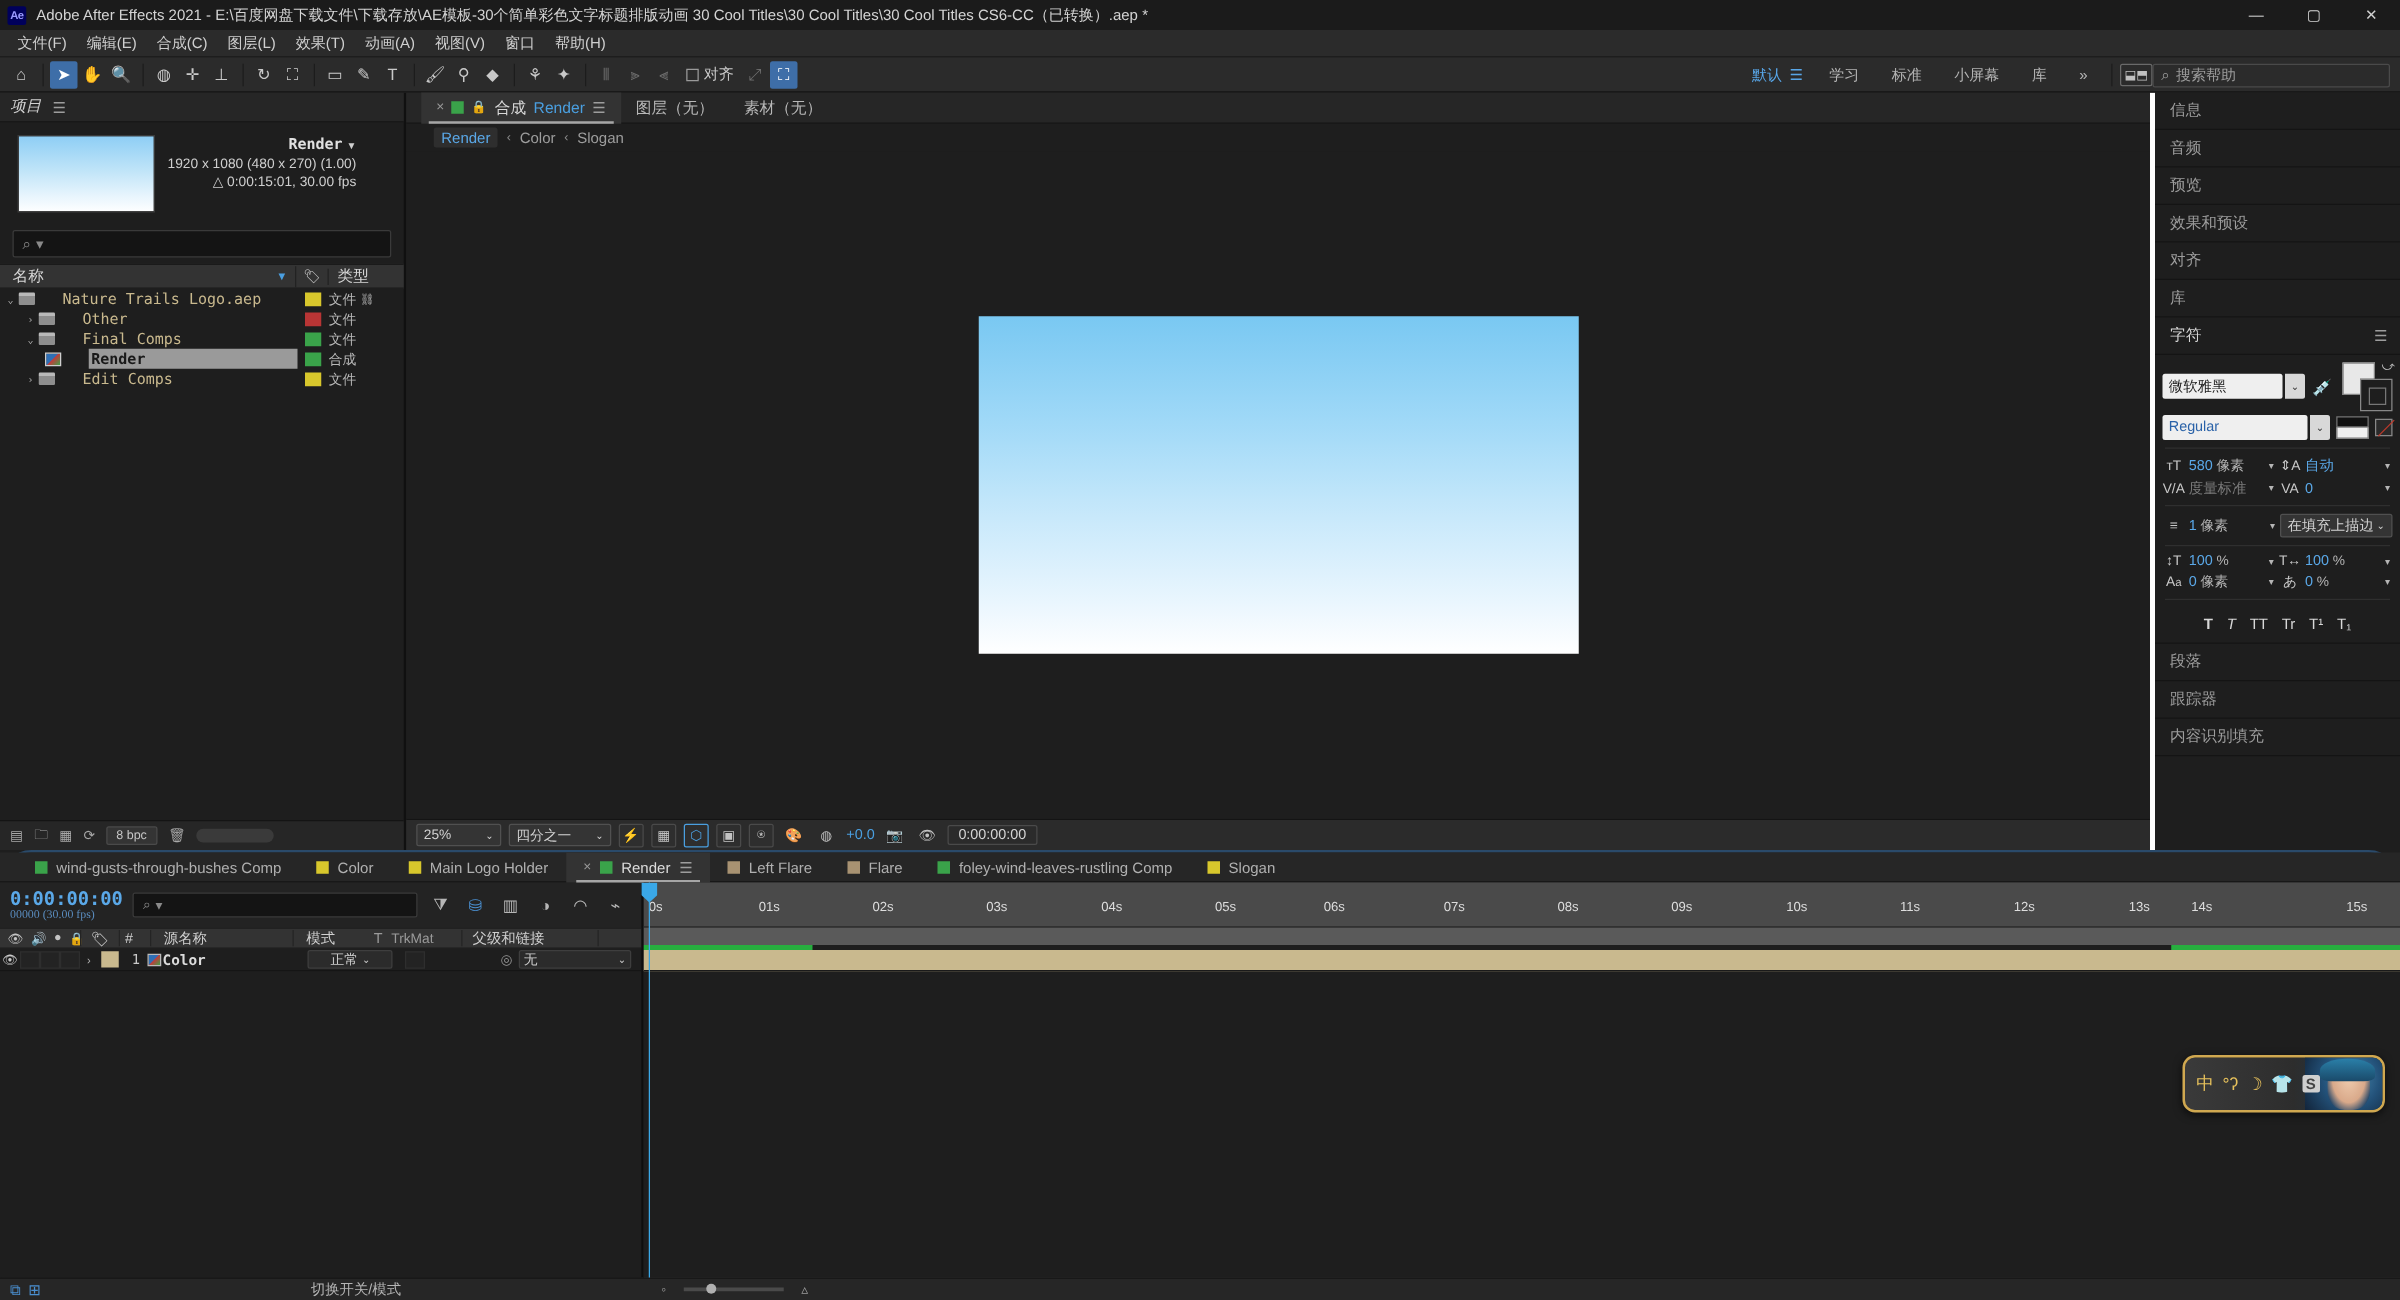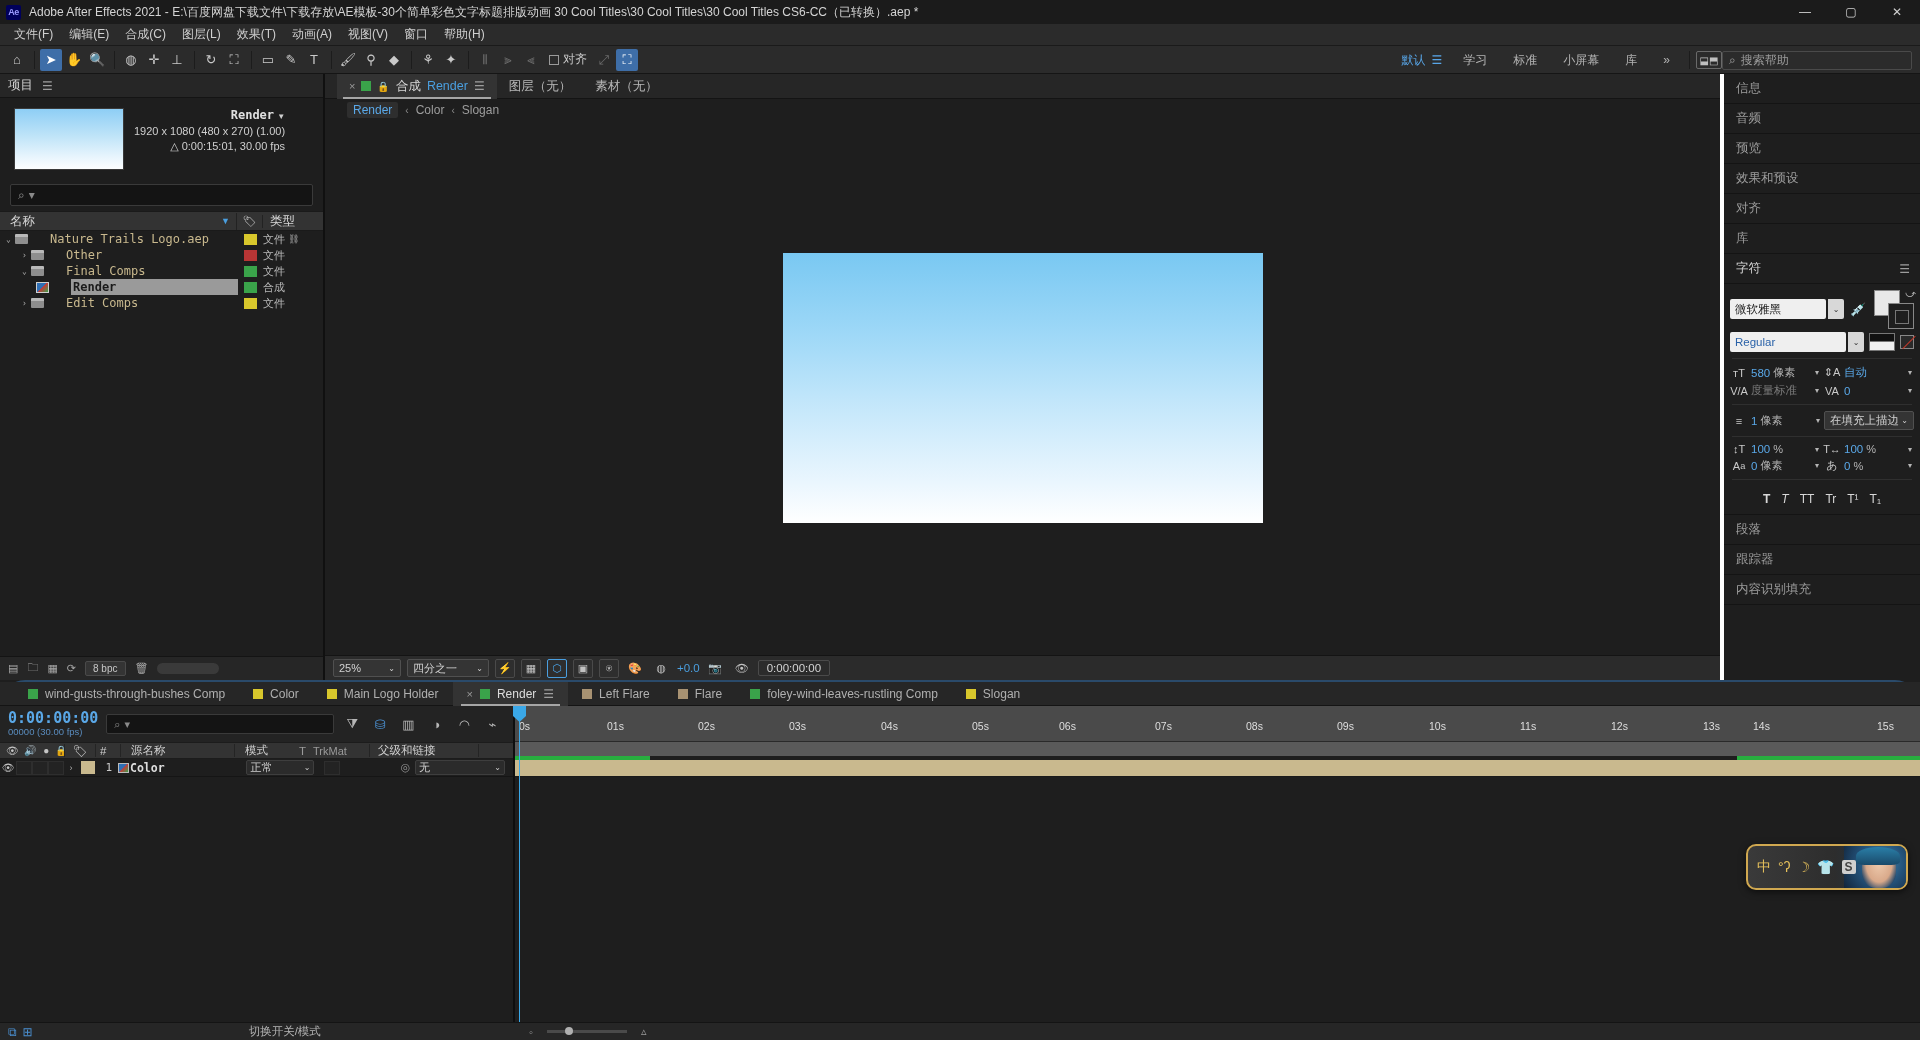--- a/index.html
+++ b/index.html
@@ -77,21 +77,21 @@
 
   
   .project-panel {
     width: 325px; flex: 0 0 325px; background: #1e1e1e; display: flex;
     flex-direction: column; border-right: 2px solid #101010;
   }
   .panel-tabrow {
     height: 24px; background: #262626; display: flex; align-items: center;
     padding: 0 8px; gap: 9px; border-bottom: 1px solid #141414;
   }
-  .panel-tabrow .ptab { font-size: 12.5px; color: #d0d0d0; }
+  .panel-tabrow .ptab { font-size: 12.5px; color: #d0d0d0; font-style: italic; }
   .hamb { font-size: 12px; color: #9d9d9d; letter-spacing: 0px; }
   .proj-head { display: flex; padding: 10px 8px 6px 14px; gap: 10px; height: 80px; text-align: right; }
   .proj-thumb {
     width: 110px; height: 62px; border: 1px solid #3a3a3a;
     background: linear-gradient(to bottom, #8ecef5 0%, #bfe4f8 45%, #e8f5fd 80%, #fdfeff 100%);
   }
   .proj-meta { font-size: 11px; color: #cfcfcf; line-height: 15px; }
   .proj-meta .pname { font-family: "DejaVu Sans Mono", monospace; font-size: 12px; font-weight: bold; color: #e0e0e0; }
   .proj-meta .caret { font-size: 8px; color: #cfcfcf; }
   .proj-search-wrap { padding: 6px 10px 5px 10px; }
@@ -204,34 +204,34 @@
   .tl-tabrow { height: 24px; background: #262626; display: flex; align-items: center; padding-left: 14px; border-bottom: 1px solid #141414; }
   .tl-tab { display: flex; align-items: center; gap: 7px; padding: 0 14px; height: 24px; font-size: 12px; color: #b0b0b0; position: relative; }
   .tl-tab.active { background: #333; color: #dcdcdc; }
   .tl-tab.active::after { content: ""; position: absolute; left: 8px; right: 8px; bottom: 0; height: 2px; background: #a6a6a6; }
   .tl-sq { width: 10px; height: 10px; }
   .tl-x { font-size: 11px; color: #9a9a9a; }
   .tl-main { flex: 1 1 auto; display: flex; min-height: 0; }
   .tl-left { width: 515px; flex: 0 0 515px; display: flex; flex-direction: column; border-right: 2px solid #0e0e0e; }
   .tl-ctrl { height: 36px; background: #232323; display: flex; align-items: center; padding: 0 8px; gap: 8px; }
   .tc-time { color: #5aa8e8; font-size: 15px; font-weight: bold; font-family: "DejaVu Sans Mono", monospace; line-height: 15px; }
-  .tc-sub { color: #5a8cbe; font-size: 9.5px; font-family: Liberation Sans, sans-serif; }
+  .tc-sub { color: #5a8cbe; font-size: 9.5px; font-family: Liberation Serif, serif; }
   .tl-search { flex: 0 0 228px; height: 20px; background: #141414; border: 1px solid #3a3a3a; border-radius: 2px; display: flex; align-items: center; padding: 0 7px; color: #8a8a8a; font-size: 11px; gap: 4px; }
   .tl-icn { width: 20px; height: 20px; display: flex; align-items: center; justify-content: center; color: #b6b6b6; font-size: 13px; }
   .tl-icn.blue { color: #4a8fd0; }
   .tl-colhead { height: 17px; background: #333333; display: flex; align-items: center; font-size: 11.5px; color: #d0d0d0; border-top: 1px solid #1c1c1c; border-bottom: 1px solid #1c1c1c; }
   .eyegrp { width: 60px; display: flex; align-items: center; gap: 6px; padding-left: 6px; font-size: 10px; color: #c5c5c5; }
   .tlsep { width: 1px; height: 13px; background: #242424; margin: 0 4px; }
   .lyr-row { height: 18px; display: flex; align-items: center; background: #1e1e1e; border-bottom: 1px solid #151515; font-size: 11.5px; }
   .lyr-cell { display: flex; align-items: center; height: 18px; }
   .sw-box { width: 16px; height: 14px; border: 1px solid #2e2e2e; background: #232323; }
   .lyr-color { width: 14px; height: 13px; background: #c9b98e; }
   .lyr-num { width: 18px; text-align: right; color: #c9c9c9; font-family: "DejaVu Sans Mono", monospace; font-size: 11px; padding-right: 4px; }
   .lyr-name { font-family: "DejaVu Sans Mono", monospace; font-weight: bold; color: #dcdcdc; font-size: 11.5px; }
-  .mode-sel { width: 68px; height: 15px; background: #2b2b2b; border: 1px solid #3e3e3e; display: flex; align-items: center; justify-content: space-between; padding: 0 3px; font-size: 11px; color: #cecece; border-radius: 2px; }
+  .mode-sel { width: 68px; height: 15px; background: #2b2b2b; border: 1px solid #3e3e3e; display: flex; align-items: center; justify-content: space-between; padding: 0 17px; font-size: 11px; color: #cecece; border-radius: 2px; }
   .parent-sel { width: 90px; height: 15px; background: #2b2b2b; border: 1px solid #3e3e3e; display: flex; align-items: center; justify-content: space-between; padding: 0 3px; font-size: 11px; color: #cecece; border-radius: 2px; }
   .tl-leftfill { flex: 1 1 auto; background: #1e1e1e; }
   .tl-right { flex: 1 1 auto; display: flex; flex-direction: column; background: #2c2c2c; min-width: 0; position: relative; }
   .tl-topbar { height: 14px; background: #4a4a4a; position: relative; }
   .tl-ruler { height: 22px; background: #4a4a4a; position: relative; border-bottom: 1px solid #2a2a2a; }
   .tick { position: absolute; top: 0; font-size: 10.5px; color: #dedede; font-family: "Liberation Sans", sans-serif; }
   .tl-wa { height: 14px; background: #5a5a5a; }
   .tl-bars { flex: 1 1 auto; background: #1e1e1e; position: relative; }
   .bar-green { position: absolute; left: 0; top: 0; height: 4px; background: #27ae3f; }
   .bar-green2 { position: absolute; top: 0; height: 4px; background: #27ae3f; }

